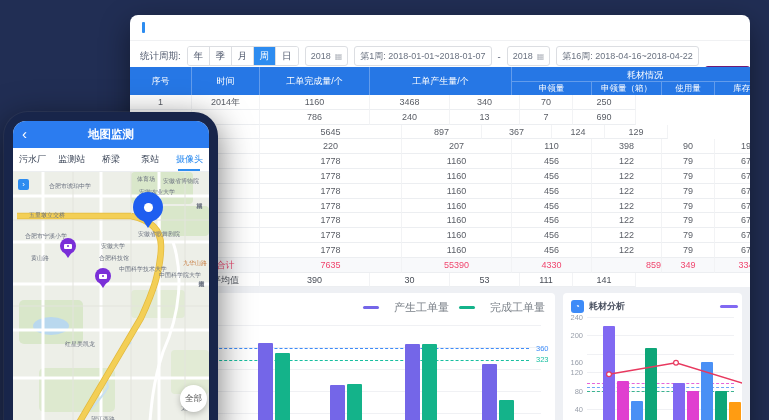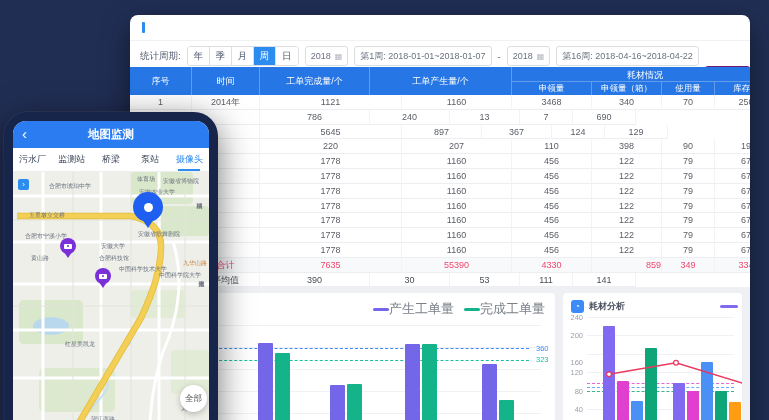--- a/index.html
+++ b/index.html
@@ -39,21 +39,21 @@
     border-bottom:1px solid #eceef1;border-right:1px solid #f2f3f5;overflow:hidden;}
   .trow.total .td{color:#f0466e;background:#f8f9fb;}
   .trow.avg .td{color:#4a4f58;}
   
   .chartsarea{position:absolute;left:0;top:272px;width:620px;height:200px;background:#eef0f4;
     padding:6px 8px;display:flex;gap:8px;}
   .card{position:relative;background:#fff;border-radius:4px;overflow:hidden;height:186px;}
   .card.left{width:424px;}
   .card.right{width:182px;}
   .legend{position:absolute;top:7px;right:10px;display:flex;gap:10px;align-items:center;z-index:3;}
-  .lgd{display:flex;align-items:center;gap:0;font-size:13px;color:#7a8088;cursor:pointer;justify-content:space-between;}
+  .lgd{display:flex;align-items:center;gap:15px;font-size:11px;color:#7a8088;cursor:pointer;justify-content:space-between;}
   .sw{width:16px;height:3px;border-radius:2px;display:inline-block;}
   .grid,.grid2{position:absolute;left:56px;right:14px;height:1px;background:#f0f1f4;}
   .grid2{left:24px;right:8px;}
   .refline{position:absolute;left:56px;right:26px;border-top:1px dashed;}
   .reflabel{position:absolute;left:398px;font-size:7.5px;}
   .bar{position:absolute;width:15px;border-radius:1px 1px 0 0;}
   .bar2{position:absolute;width:12px;border-radius:1px 1px 0 0;}
   .refline2{position:absolute;left:24px;right:8px;border-top:1px dashed;opacity:.8;}
   .ylab{position:absolute;left:0;width:20px;text-align:right;font-size:7.5px;color:#9aa0ab;}
   .c2head{position:absolute;top:7px;left:8px;display:flex;align-items:center;gap:5px;z-index:3;}
@@ -144,21 +144,20 @@
             <div class="th-sub" style="width: 70px;">申领量（箱）</div>
             <div class="th-sub" style="width: 53px;">使用量</div>
             <div class="th-sub" style="width: 63px;">库存量</div>
           </div>
       </div>
     </div>
     <div>
         <div class="trow">
           <div class="td" style="width: 62px;">1</div>
           <div class="td" style="width: 68px;">2014年</div>
-          <div class="td" style="width: 142px;">1121</div>
           <div class="td" style="width: 110px;">1160</div>
           <div class="td" style="width: 80px;">3468</div>
           <div class="td" style="width: 70px;">340</div>
           <div class="td" style="width: 53px;">70</div>
           <div class="td" style="width: 63px;">250</div>
         </div>
         <div class="trow">
           <div class="td" style="width: 62px;"></div>
           <div class="td" style="width: 68px;"></div>
           <div class="td" style="width: 110px;">786</div>

